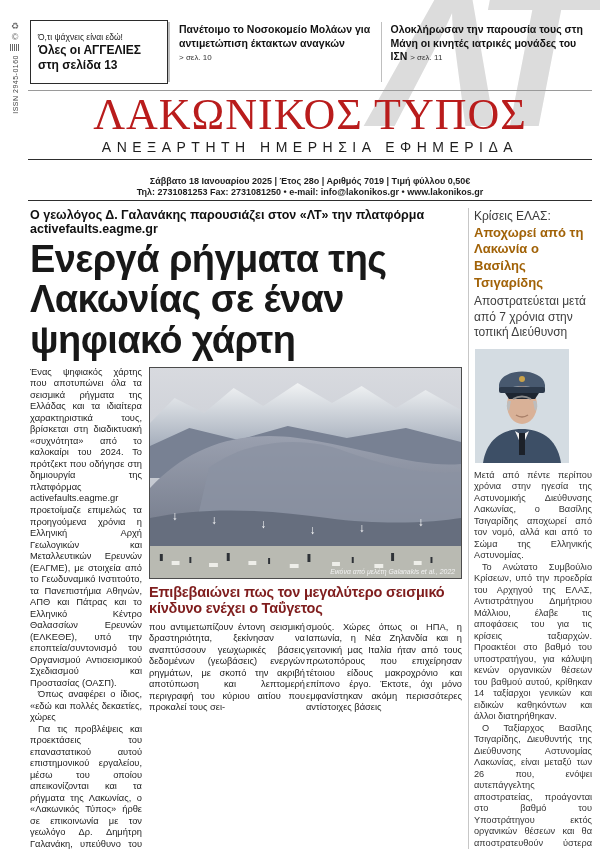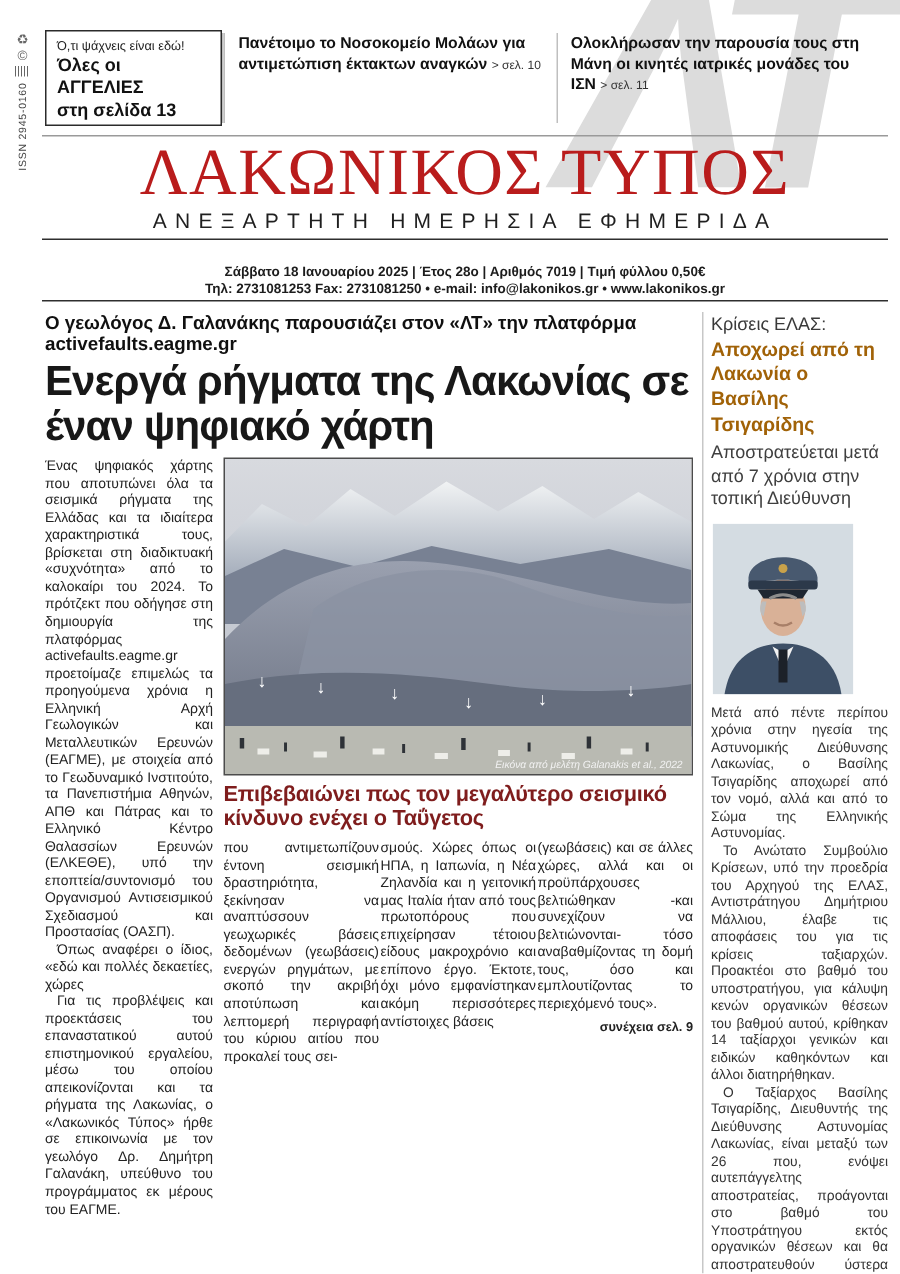--- a/index.html
+++ b/index.html
@@ -33,21 +33,21 @@
     writing-mode:vertical-rl; transform:rotate(180deg);
     font-size:7px; letter-spacing:0.5px; color:#444; margin-top:2px;
   }
 
   
   .topstrip {
     display:flex; align-items:stretch;
     margin:20px 8px 0 30px; height:64px;
   }
   .adbox {
-    border:1.5px solid #2b2b2b; width:118px; padding:5px 7px 4px;
+    border:1.5px solid #2b2b2b; width:138px; padding:5px 7px 4px;
     display:flex; flex-direction:column; justify-content:center;
   }
   .adbox .l1 { font-size:8.5px; color:#222; margin-bottom:1px; }
   .adbox .l2, .adbox .l3 { font-size:12px; font-weight:bold; line-height:1.25; color:#111; }
   .strip-item {
     flex:1; padding:3px 8px 0 9px;
     font-size:10.5px; font-weight:bold; line-height:1.3; color:#111;
   }
   .strip-item .pgref { font-weight:normal; font-size:8px; color:#333; white-space:nowrap; }
   .strip-div { width:1px; background:#bfbfbf; margin:2px 0; }
@@ -72,21 +72,21 @@
   .content {
     display:flex; margin:5px 8px 0 30px; height:668px;
   }
   .main-col { width:432px; }
   .v-div { width:1px; background:#c7c7c7; margin:2px 5px 10px 6px; }
   .right-col { flex:1; padding-top:3px; }
 
   
   .lead-kicker { font-size:12.5px; font-weight:bold; color:#101010; margin:2px 0 3px; }
   .lead-headline {
-    font-size:28px; font-weight:bold; line-height:1.06;
+    font-size:38px; font-weight:bold; line-height:1.06;
     letter-spacing:-0.6px; color:#181818; margin-bottom:7px;
   }
   .lead-body { display:flex; }
   .lead-left { width:112px; margin-right:7px; }
   .bodytext { font-size:9.3px; line-height:1.24; text-align:justify; color:#222; }
   .bodytext.indent { text-indent:8px; }
   .lead-right { flex:1; }
 
   .photo-mountain {
     position:relative; width:100%; height:212px;
@@ -217,24 +217,20 @@
                   </g>
                   <text x="310" y="206" text-anchor="end" font-family="Liberation Sans, sans-serif" font-size="7" font-style="italic" fill="#f2f2f2">Εικόνα από μελέτη Galanakis et al., 2022</text>
                 </svg>
               </figure>
 
               <div class="lead-subhead">Επιβεβαιώνει πως τον μεγαλύτερο σεισμικό κίνδυνο ενέχει ο Ταΰγετος</div>
 
               <div class="lead-cols">
                 <div class="col bodytext">που αντιμετωπίζουν έντονη σεισμική δραστηριότητα, ξεκίνησαν να αναπτύσσουν γεωχωρικές βάσεις δεδομένων (γεωβάσεις) ενεργών ρηγμάτων, με σκοπό την ακριβή αποτύπωση και λεπτομερή περιγραφή του κύριου αιτίου που προκαλεί τους σει-</div>
                 <div class="col bodytext">σμούς. Χώρες όπως οι ΗΠΑ, η Ιαπωνία, η Νέα Ζηλανδία και η γειτονική μας Ιταλία ήταν από τους πρωτοπόρους που επιχείρησαν τέτοιου είδους μακροχρόνιο και επίπονο έργο. Έκτοτε, όχι μόνο εμφανίστηκαν ακόμη περισσότερες αντίστοιχες βάσεις</div>
-                <div class="col">
-                  <div class="bodytext">(γεωβάσεις) και σε άλλες χώρες, αλλά και οι προϋπάρχουσες βελτιώθηκαν -και συνεχίζουν να βελτιώνονται- τόσο αναβαθμίζοντας τη δομή τους, όσο και εμπλουτίζοντας το περιεχόμενό τους».</div>
-                  <div class="continued">συνέχεια σελ. 9</div>
-                </div>
               </div>
             </div>
           </div>
         </article>
 
       </div>
 
       <div class="v-div"></div>
 
       <aside class="right-col">

